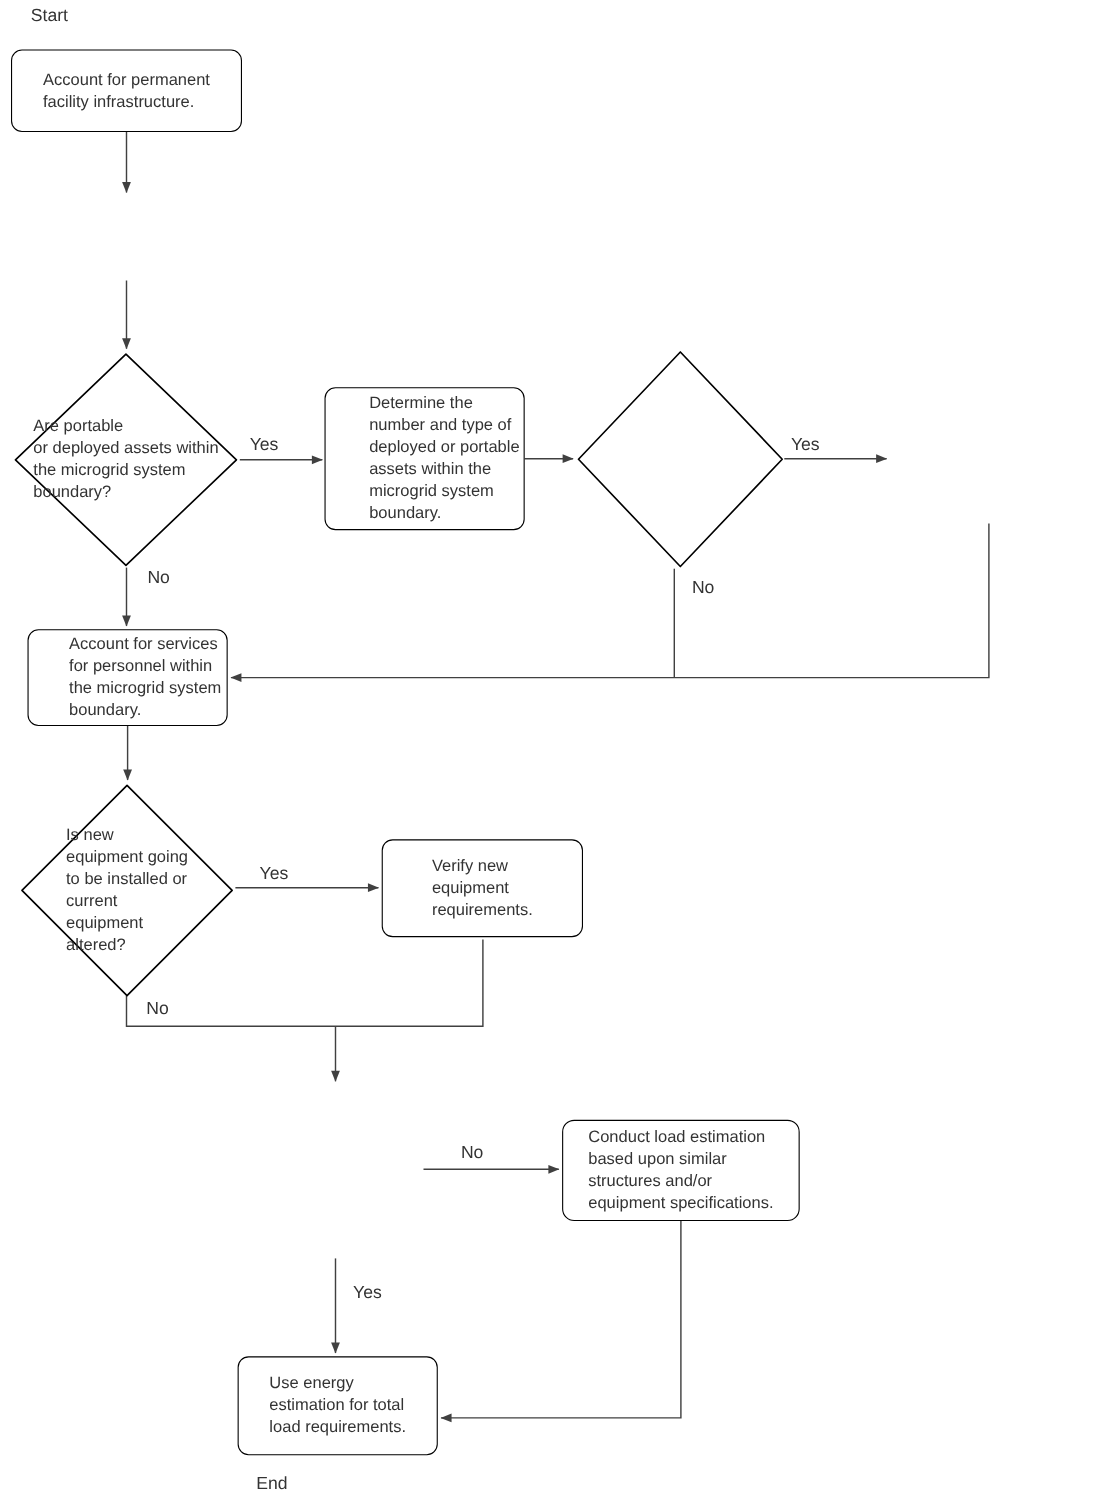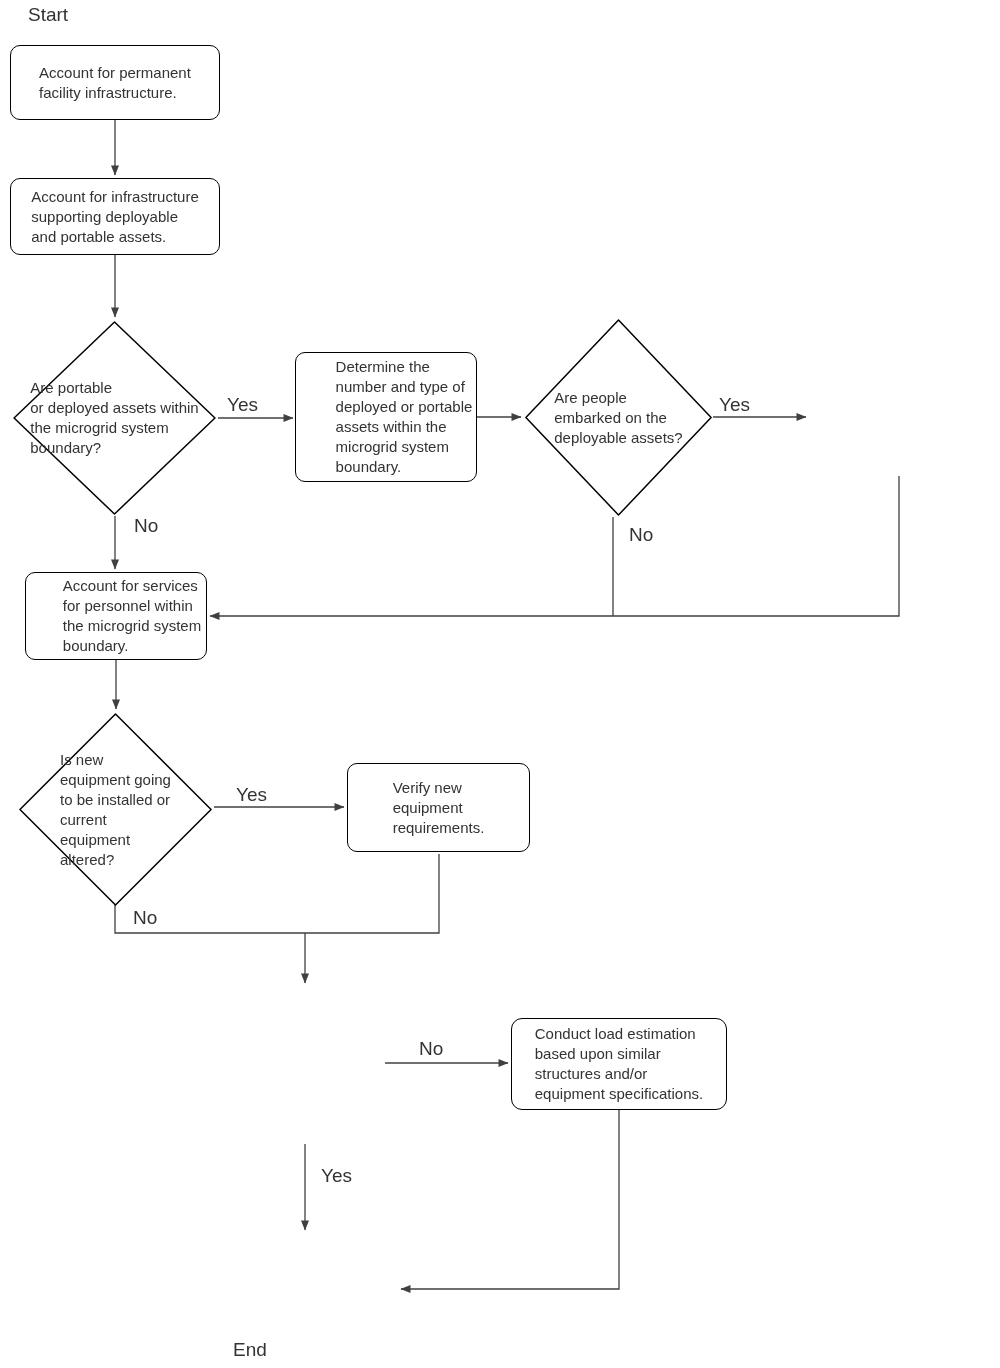--- a/index.html
+++ b/index.html
@@ -17,21 +17,21 @@
     background:#ffffff; border:1.5px solid #000000; border-radius:10px;
   }
   .decision { background:transparent; }
   .decision .diamond {
     position:absolute; left:0; top:0; width:100%; height:100%; z-index:1;
   }
   .decision .diamond polygon {
     fill:#ffffff; stroke:#000000; stroke-width:1.5; stroke-linejoin:round;
   }
   .edge-label, .terminal-label {
-    position:absolute; font-size:19px; line-height:18px; color:#333333; z-index:3;
+    position:absolute; font-size:16px; line-height:18px; color:#333333; z-index:3;
   }
 </style>
 </head>
 <body>
 
 <div class="canvas">
 
   <svg class="connectors" width="1000" height="1368" viewBox="0 0 1000 1368" aria-hidden="true">
     <defs>
       <marker id="arrow" markerWidth="12" markerHeight="10" refX="10.5" refY="5" orient="auto" markerUnits="userSpaceOnUse">
@@ -58,25 +58,20 @@
   </svg>
 
   <span class="terminal-label" style="left:28px;top:6px;">Start</span>
   <span class="terminal-label" style="left:233px;top:1341px;">End</span>
 
   <div class="node process" style="left:10px;top:45px;width:210px;height:75px;">
     <span class="node-label">Account for permanent
 facility infrastructure.</span>
   </div>
 
-  <div class="node process" style="left:10px;top:178px;width:210px;height:77px;">
-    <span class="node-label">Account for infrastructure
-supporting deployable
-and portable assets.</span>
-  </div>
 
   <div class="node decision" style="left:12px;top:320px;width:205px;height:196px;">
     <svg class="diamond" viewBox="0 0 100 100" preserveAspectRatio="none">
       <polygon points="50,1 99,50 50,99 1,50" vector-effect="non-scaling-stroke"></polygon>
     </svg>
     <span class="node-label">Are portable
 or deployed assets within
 the microgrid system
 boundary?</span>
   </div>
@@ -87,23 +82,20 @@
 deployed or portable
 assets within the
 microgrid system
 boundary.</span>
   </div>
 
   <div class="node decision" style="left:524px;top:318px;width:189px;height:199px;">
     <svg class="diamond" viewBox="0 0 100 100" preserveAspectRatio="none">
       <polygon points="50,1 99,50 50,99 1,50" vector-effect="non-scaling-stroke"></polygon>
     </svg>
-    <span class="node-label">Are people
-embarked on the
-deployable assets?</span>
   </div>
 
 
   <div class="node process" style="left:25px;top:572px;width:182px;height:88px;padding-left:32px;">
     <span class="node-label">Account for services
 for personnel within
 the microgrid system
 boundary.</span>
   </div>
 
@@ -126,20 +118,25 @@
   </div>
 
 
   <div class="node process" style="left:511px;top:1018px;width:216px;height:92px;border-radius:11px;">
     <span class="node-label">Conduct load estimation
 based upon similar
 structures and/or
 equipment specifications.</span>
   </div>
 
+  <div class="node process" style="left:216px;top:1233px;width:182px;height:90px;">
+    <span class="node-label">Use energy
+estimation for total
+load requirements.</span>
+  </div>
 
   <span class="edge-label" style="left:227px;top:396px;">Yes</span>
   <span class="edge-label" style="left:134px;top:517px;">No</span>
   <span class="edge-label" style="left:719px;top:396px;">Yes</span>
   <span class="edge-label" style="left:629px;top:526px;">No</span>
   <span class="edge-label" style="left:236px;top:786px;">Yes</span>
   <span class="edge-label" style="left:133px;top:909px;">No</span>
   <span class="edge-label" style="left:419px;top:1040px;">No</span>
   <span class="edge-label" style="left:321px;top:1167px;">Yes</span>
 

